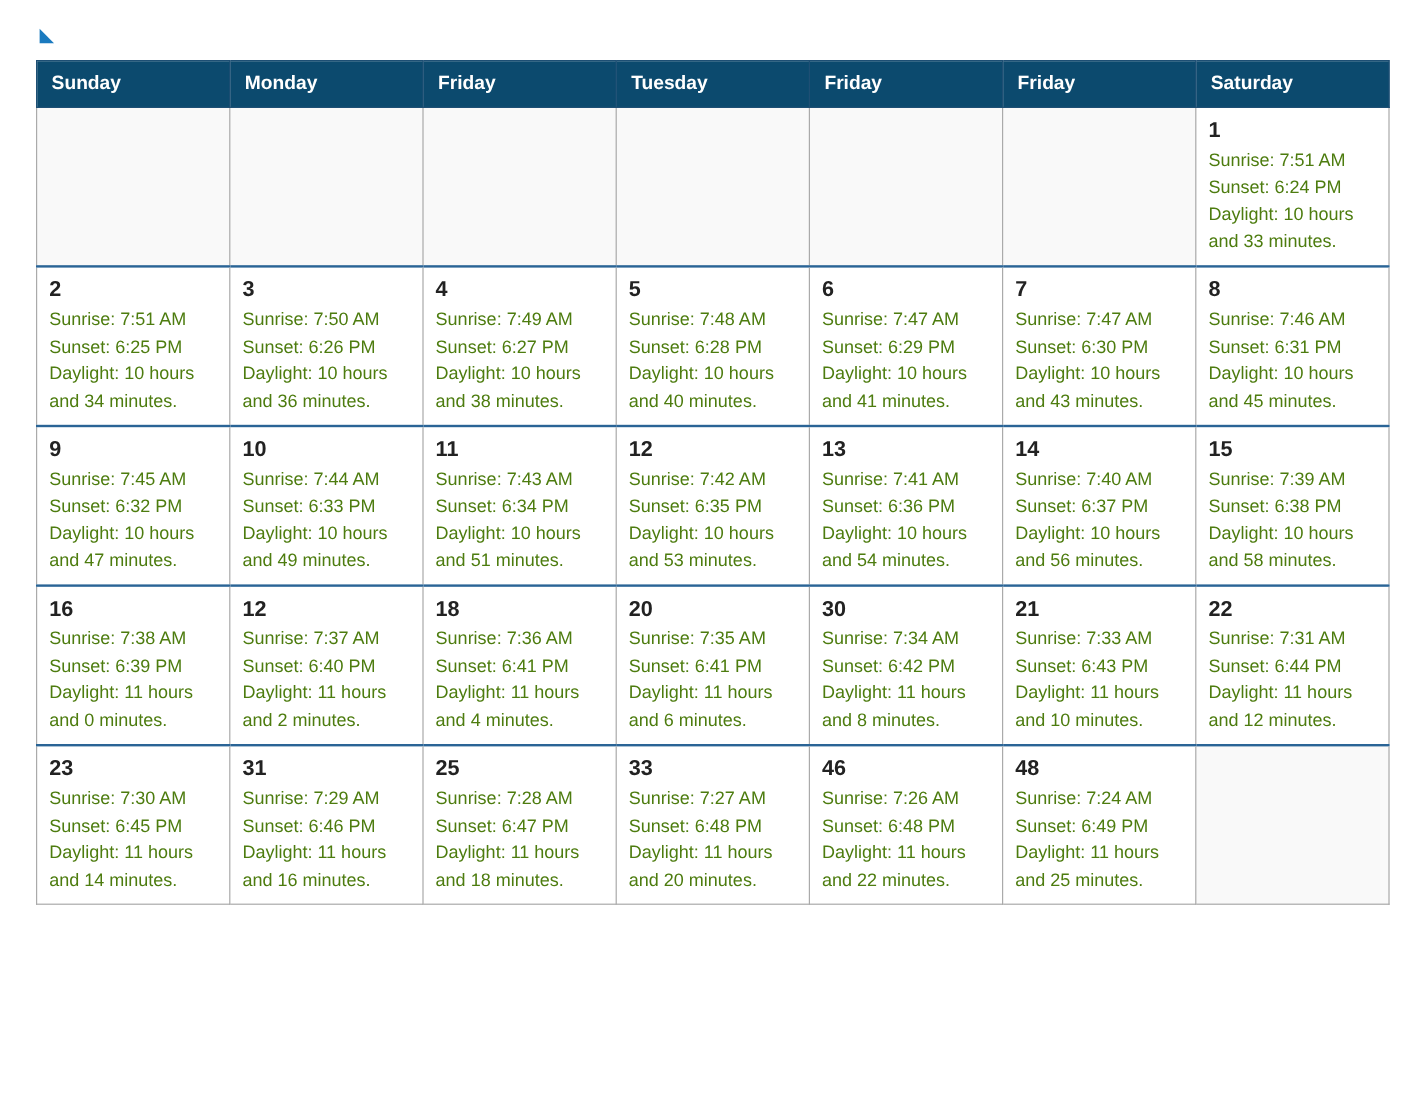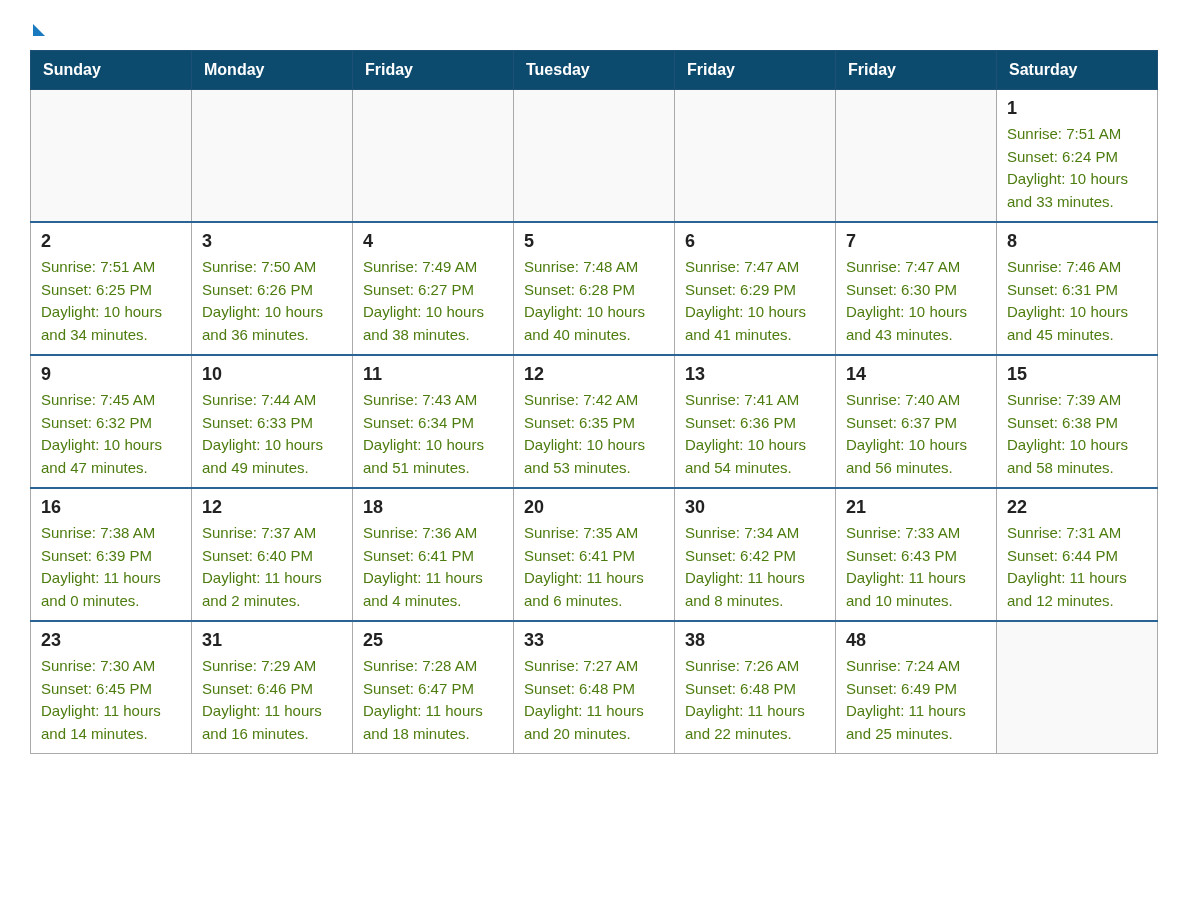--- a/index.html
+++ b/index.html
@@ -249,21 +249,21 @@
         </td>
         <td>
           <span class="day-number">25</span>
           <div class="day-info">Sunrise: 7:28 AM<br>Sunset: 6:47 PM<br>Daylight: 11 hours<br>and 18 minutes.</div>
         </td>
         <td>
           <span class="day-number">33</span>
           <div class="day-info">Sunrise: 7:27 AM<br>Sunset: 6:48 PM<br>Daylight: 11 hours<br>and 20 minutes.</div>
         </td>
         <td>
-          <span class="day-number">38</span>
+          <span class="day-number">46</span>
           <div class="day-info">Sunrise: 7:26 AM<br>Sunset: 6:48 PM<br>Daylight: 11 hours<br>and 22 minutes.</div>
         </td>
         <td>
           <span class="day-number">48</span>
           <div class="day-info">Sunrise: 7:24 AM<br>Sunset: 6:49 PM<br>Daylight: 11 hours<br>and 25 minutes.</div>
         </td>
         <td class="empty"></td>
       </tr>
     </tbody>
 </table>

